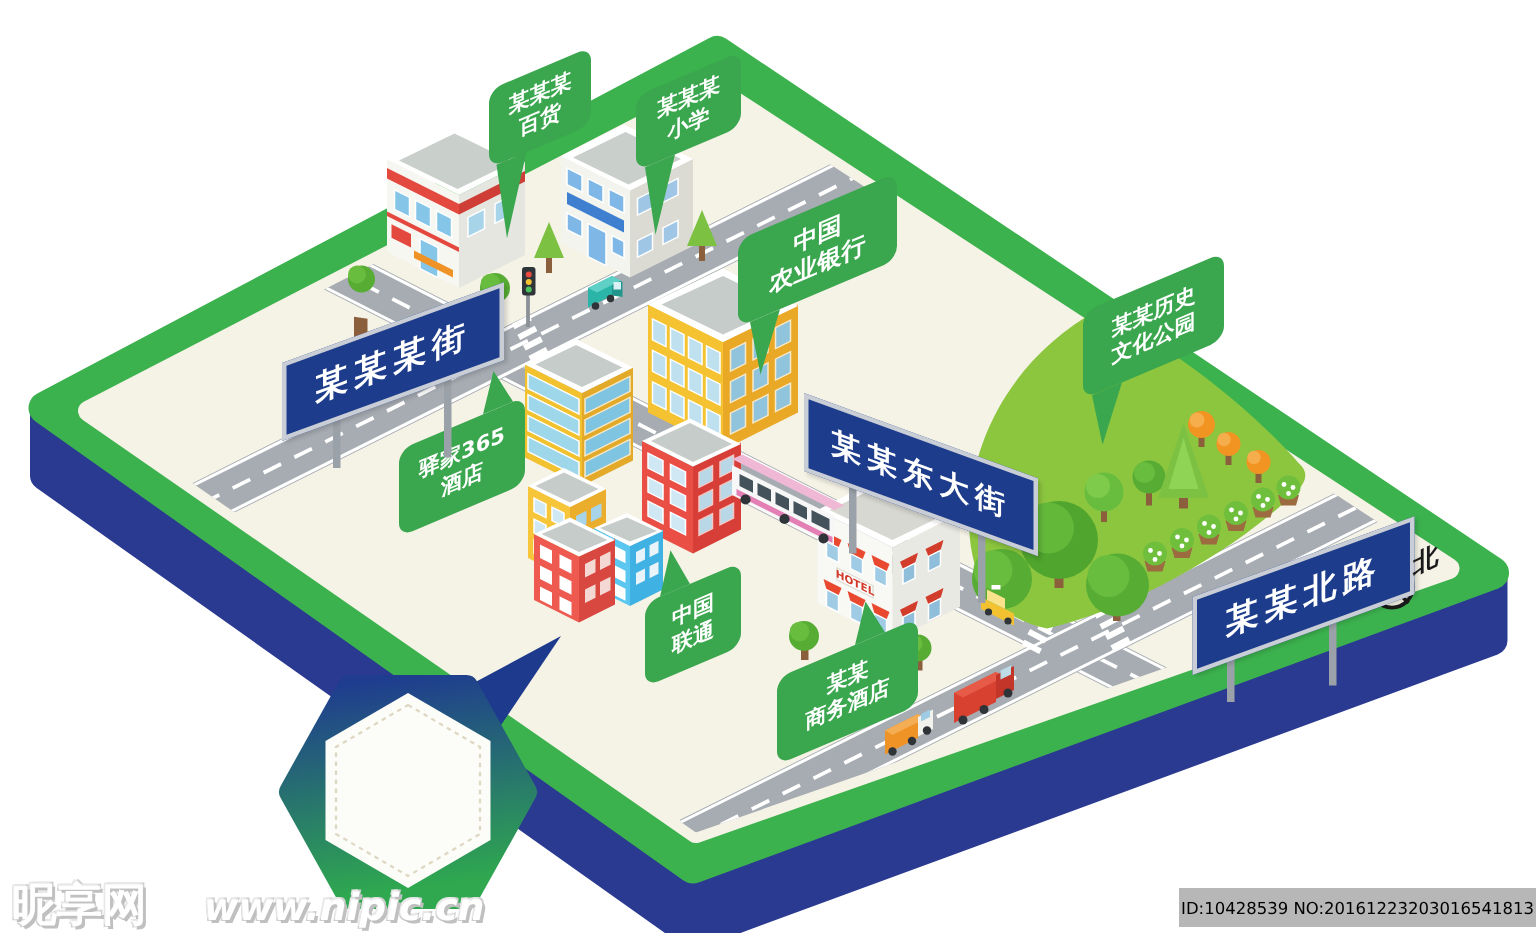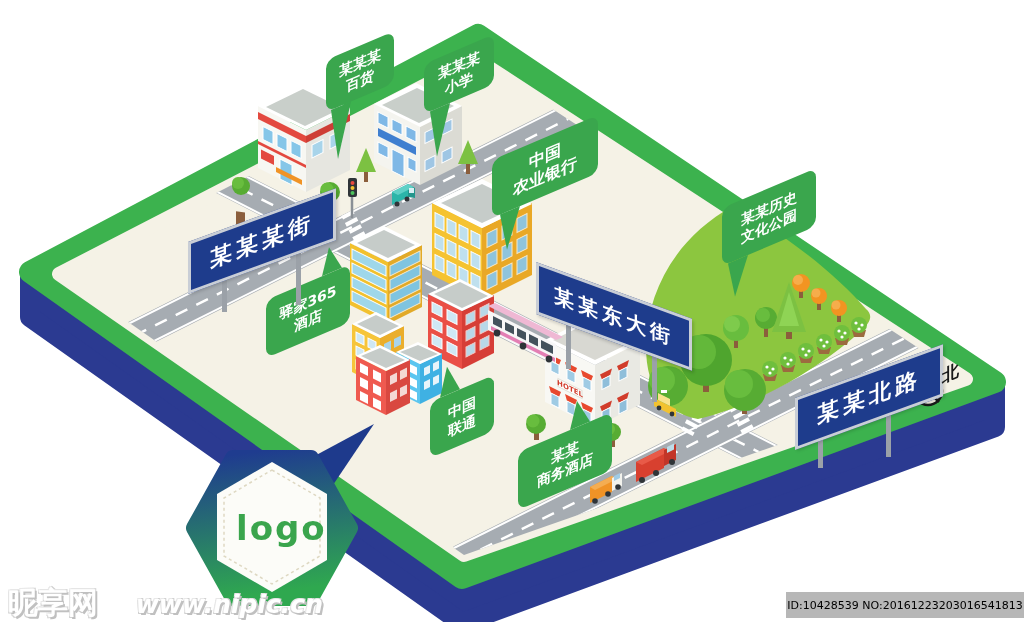--- a/index.html
+++ b/index.html
@@ -514,21 +514,20 @@
 </div>
 
 <div class="sign-post" style="left:818px;top:436px;height:32px;"></div>
 <div class="sign-post" style="left:886px;top:411px;height:46px;"></div>
 <div class="road-sign asc" style="left:795px;top:398px;width:142px;height:46px;font-size:22px;">
   <span>某某北路</span>
 </div>
 
 <div class="compass-label" style="left:942px;top:362px;font-size:17px;">北</div>
 
-<div class="logo-text" style="left:236px;top:508px;font-size:34px;">logo</div>
 
 <div class="wm-left">
   <span class="wm-site">昵享网</span>
   <span class="wm-url">www.nipic.cn</span>
 </div>
 <div class="id-bar">ID:10428539 NO:20161223203016541813</div>
 
 </div>
 
 </body></html>

